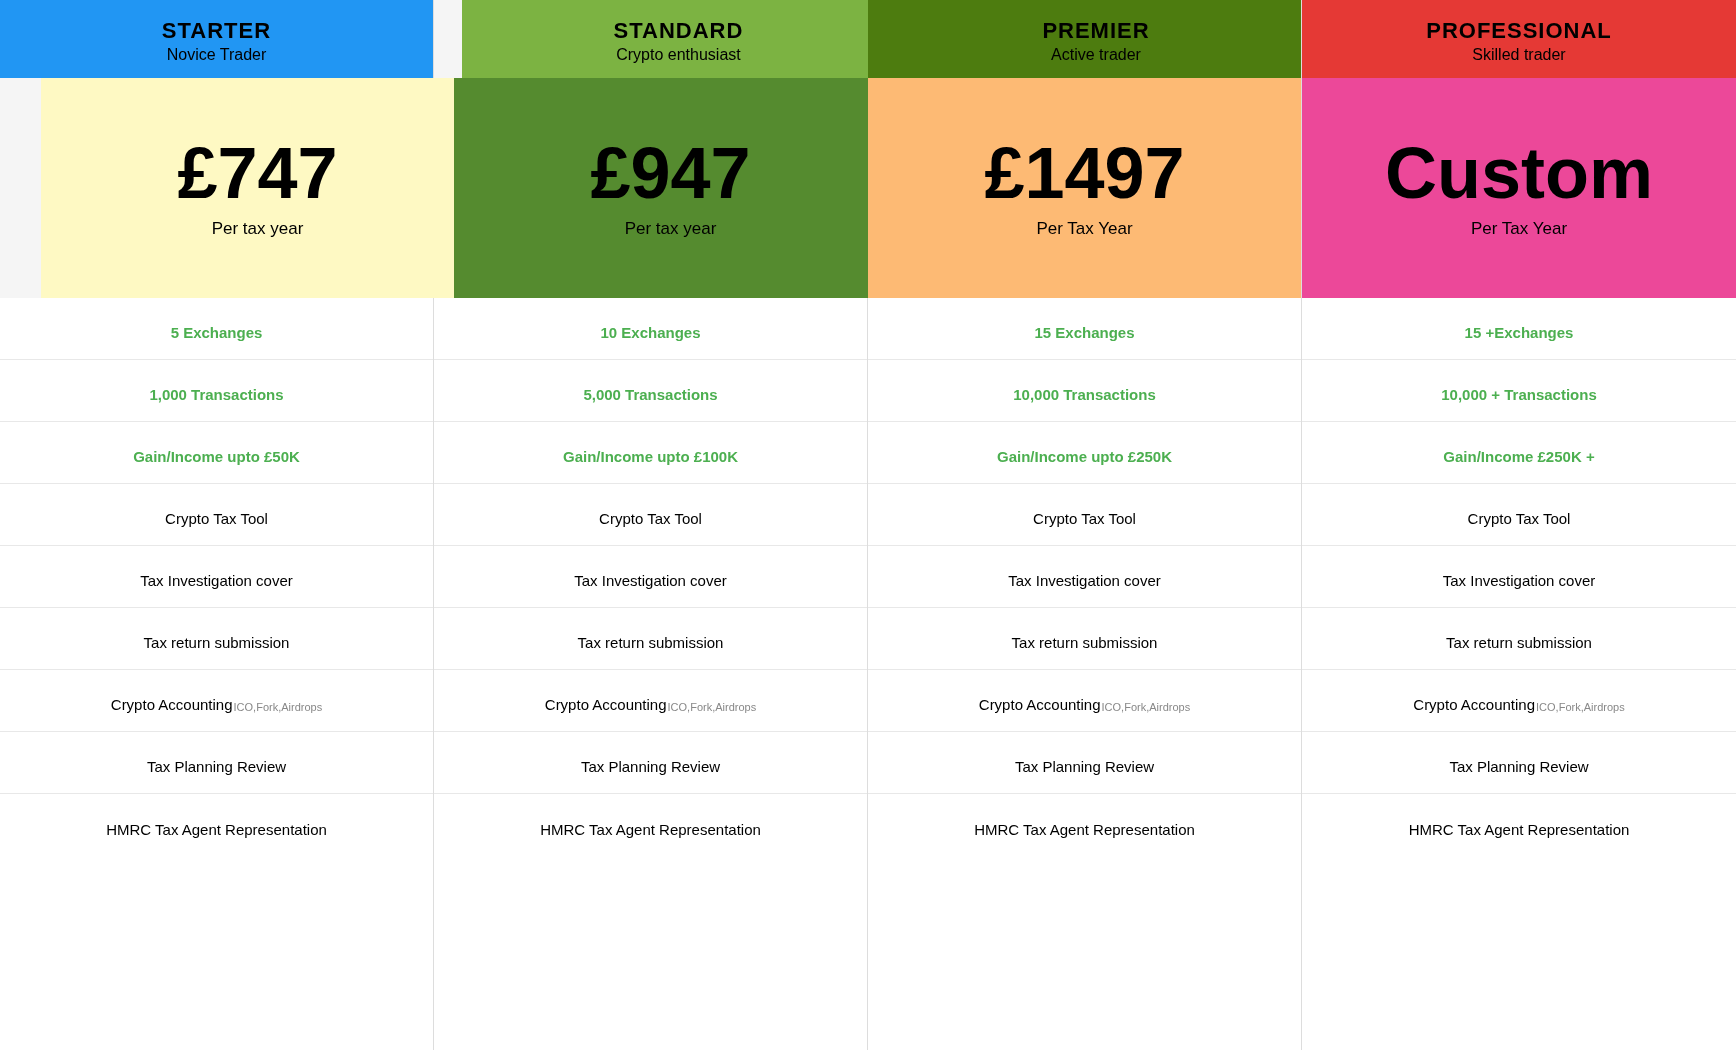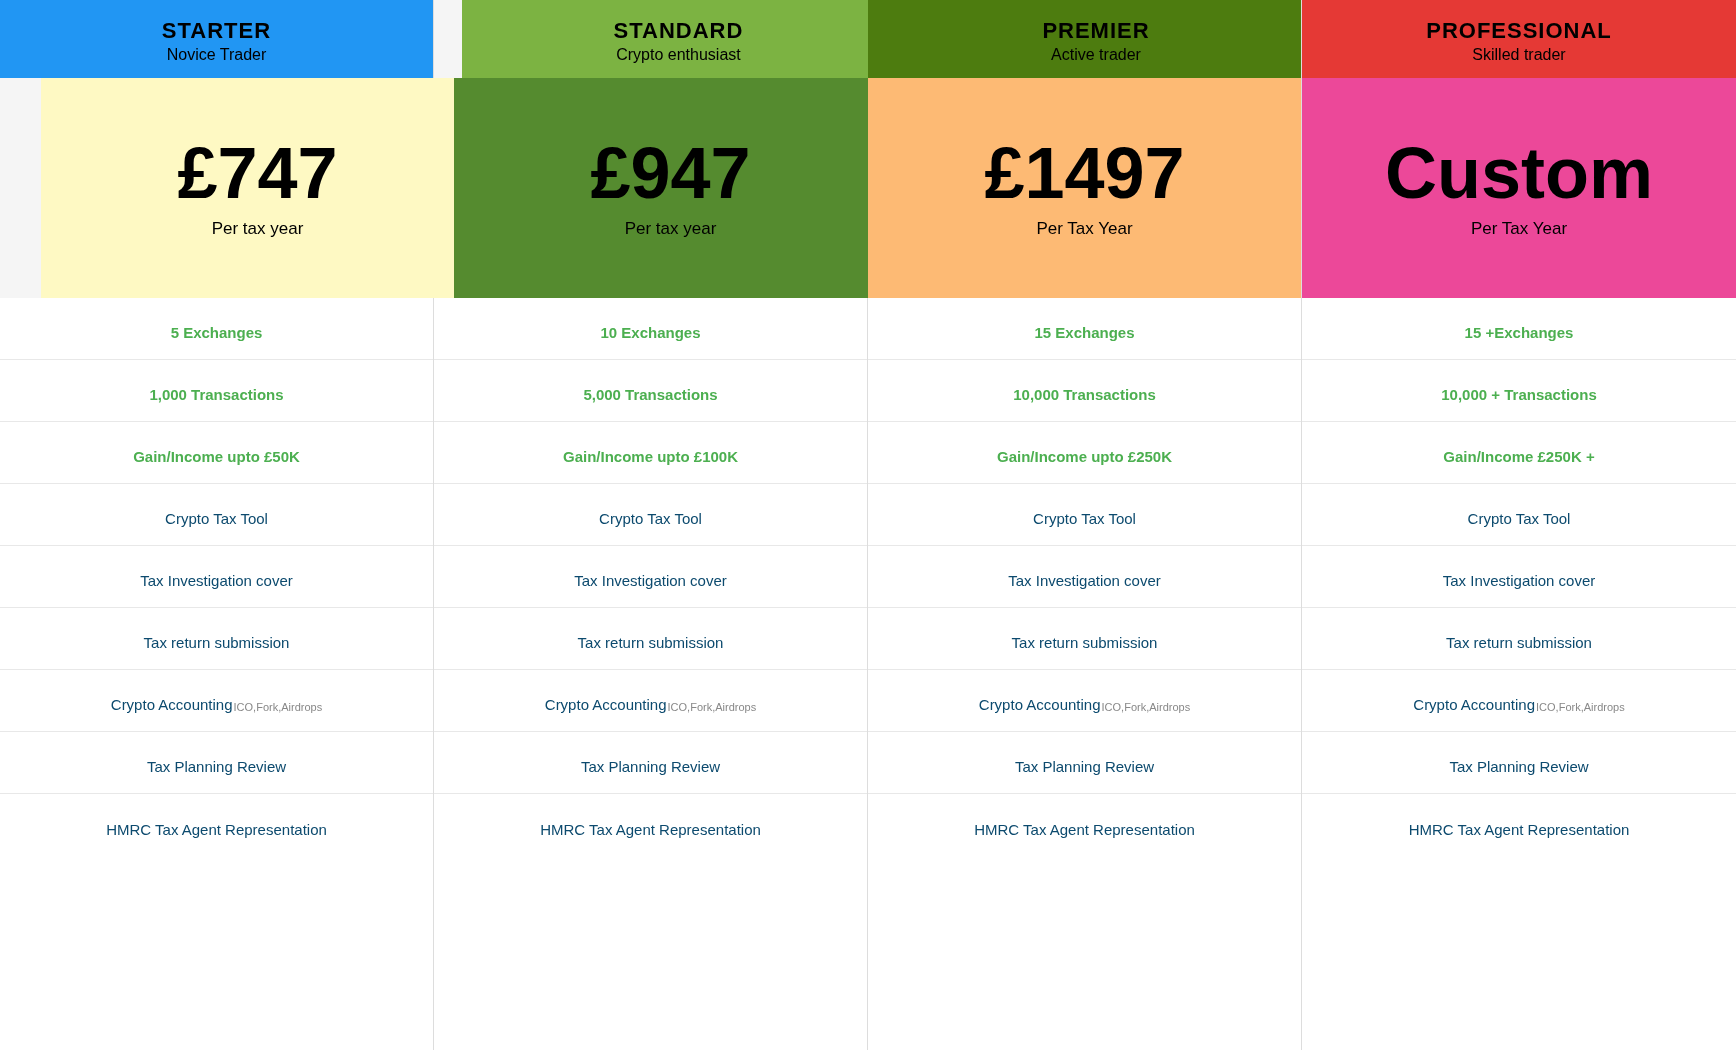--- a/index.html
+++ b/index.html
@@ -100,21 +100,21 @@
     }
     .feature-bold {
       font-weight: bold;
       color: #4caf50;
     }
     .feature-small {
       font-size: 11px;
       color: #888;
       margin-left: 1px;
     }
-    .feature-plain { color: #0c4a6e; }
+    .feature-plain { color: #000000; }
   </style>
 </head>
 <body>
 
 <div class="pricing-grid">
 <div class="plan plan-starter">
       <div class="plan-header-top" style="background: rgb(33, 150, 243);">
         <div class="plan-name">STARTER</div>
         <div class="plan-subtitle">Novice Trader</div>
       </div>

